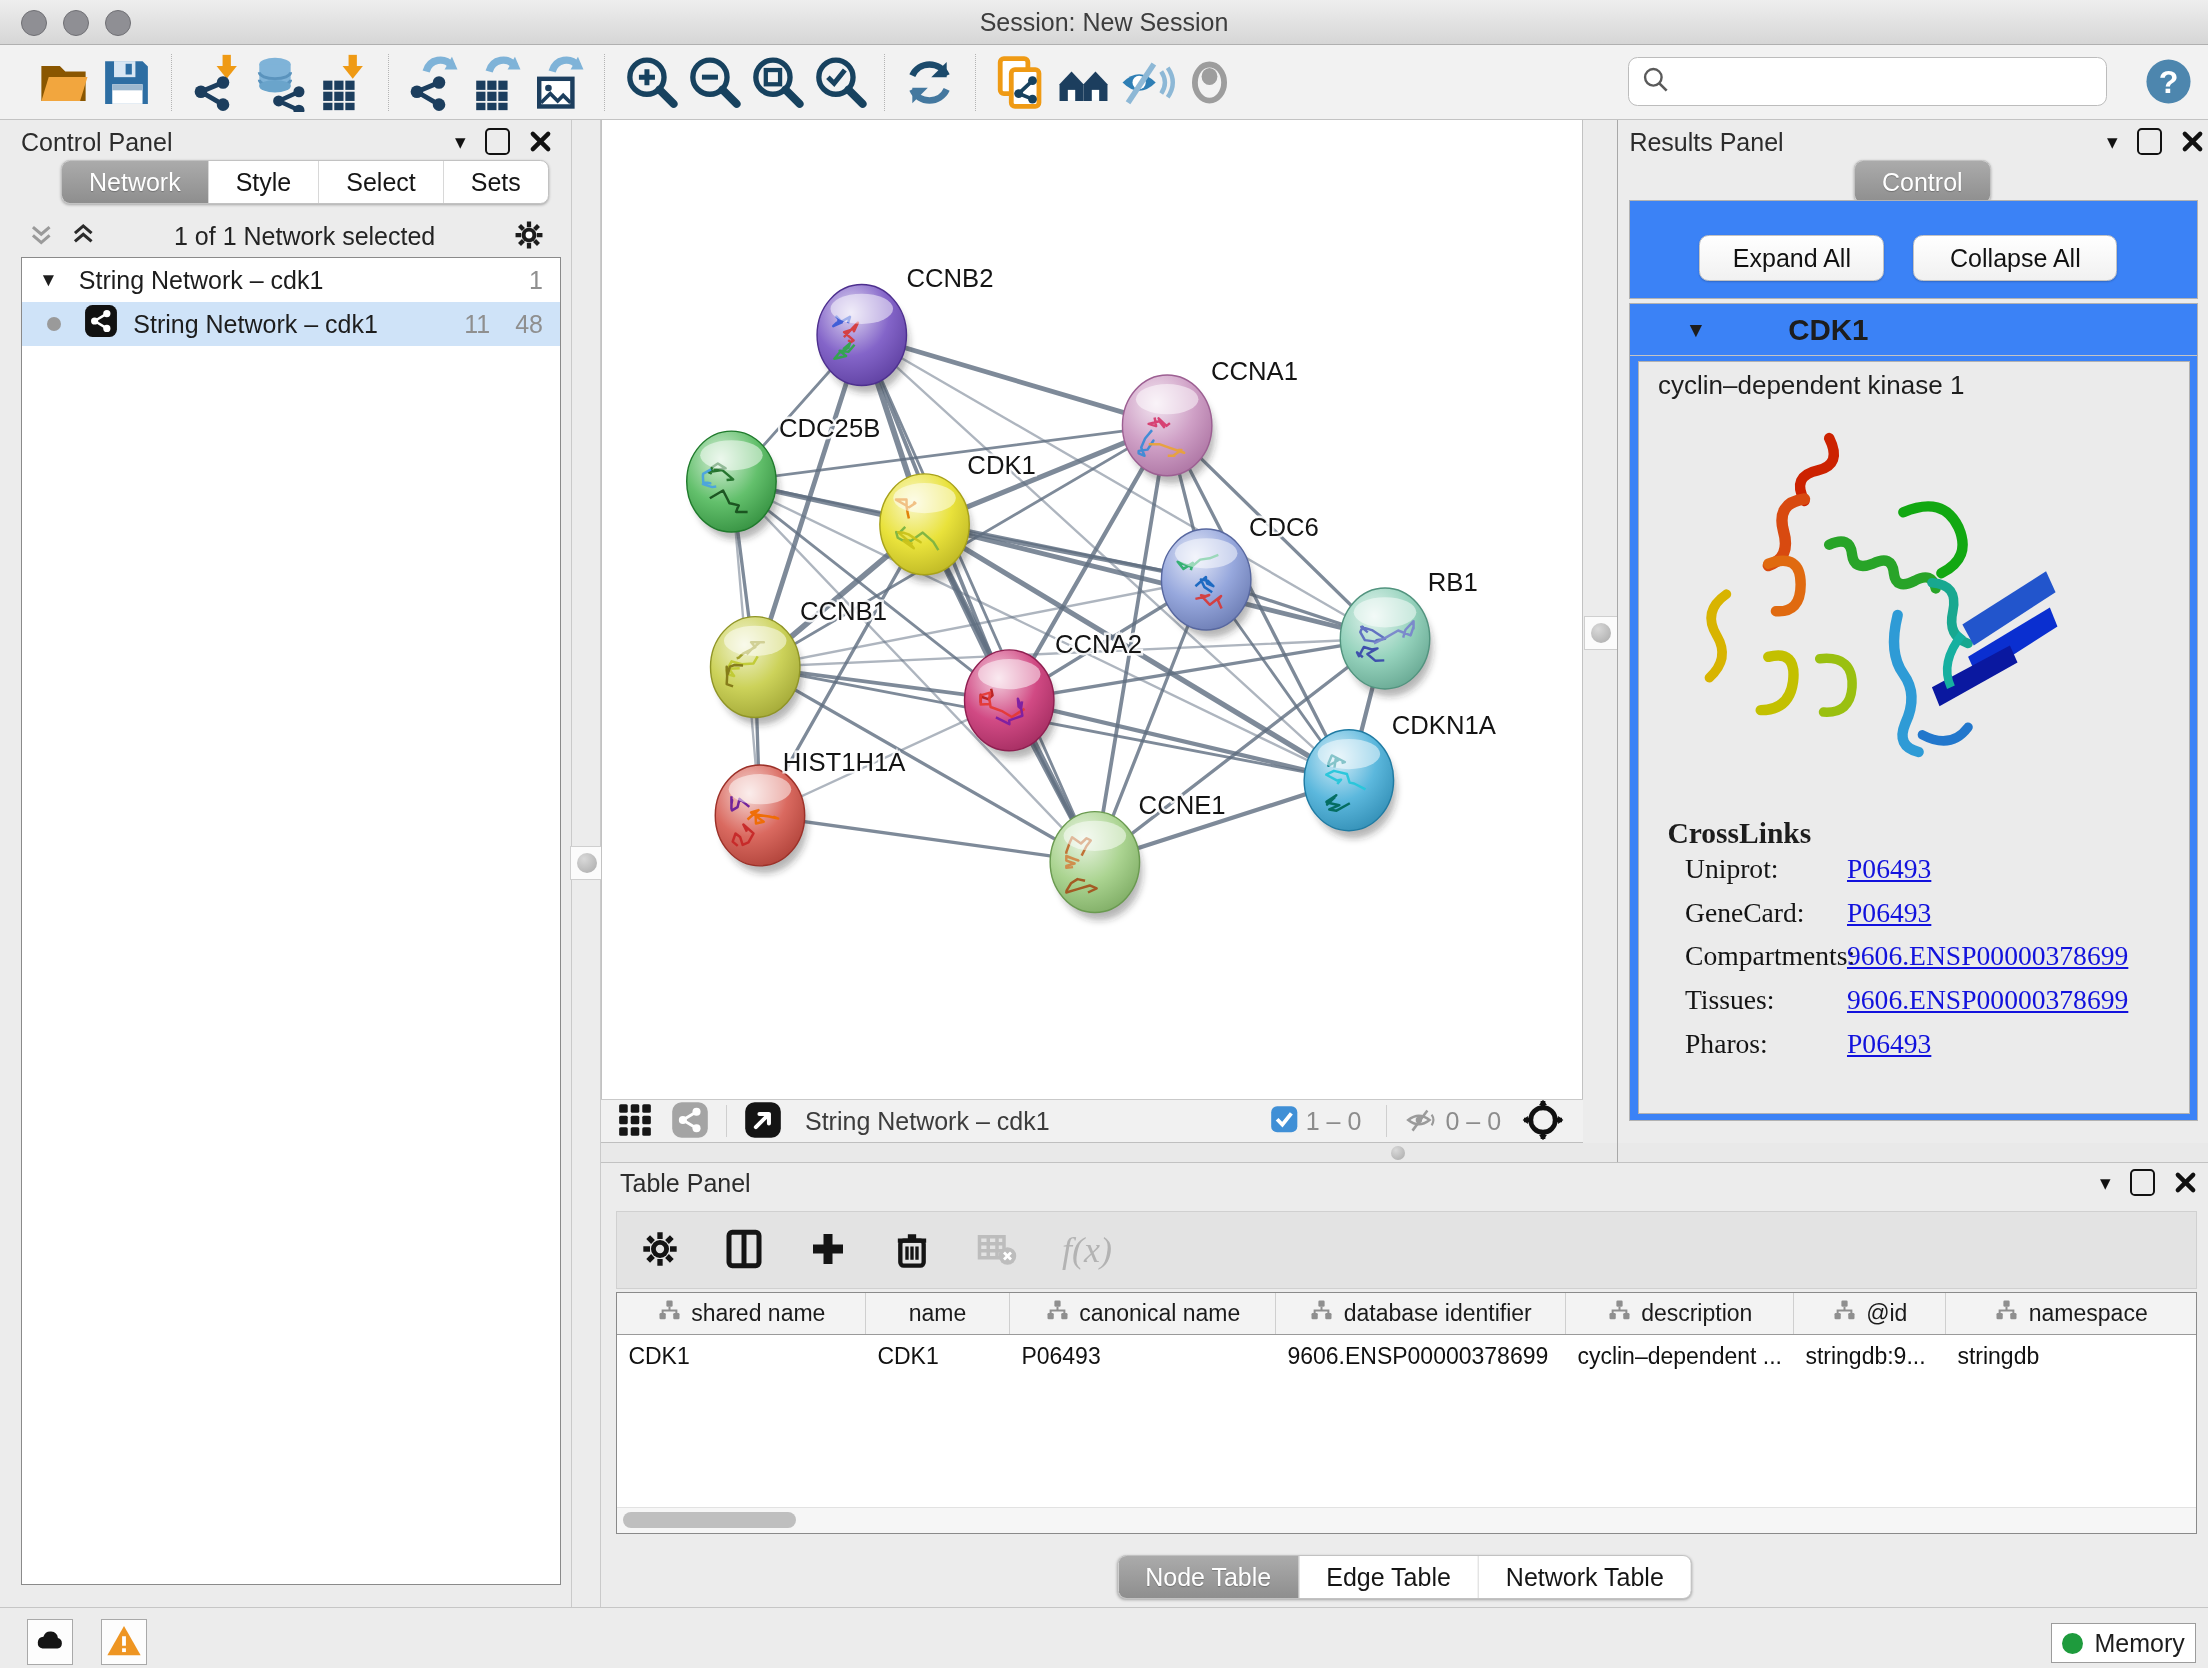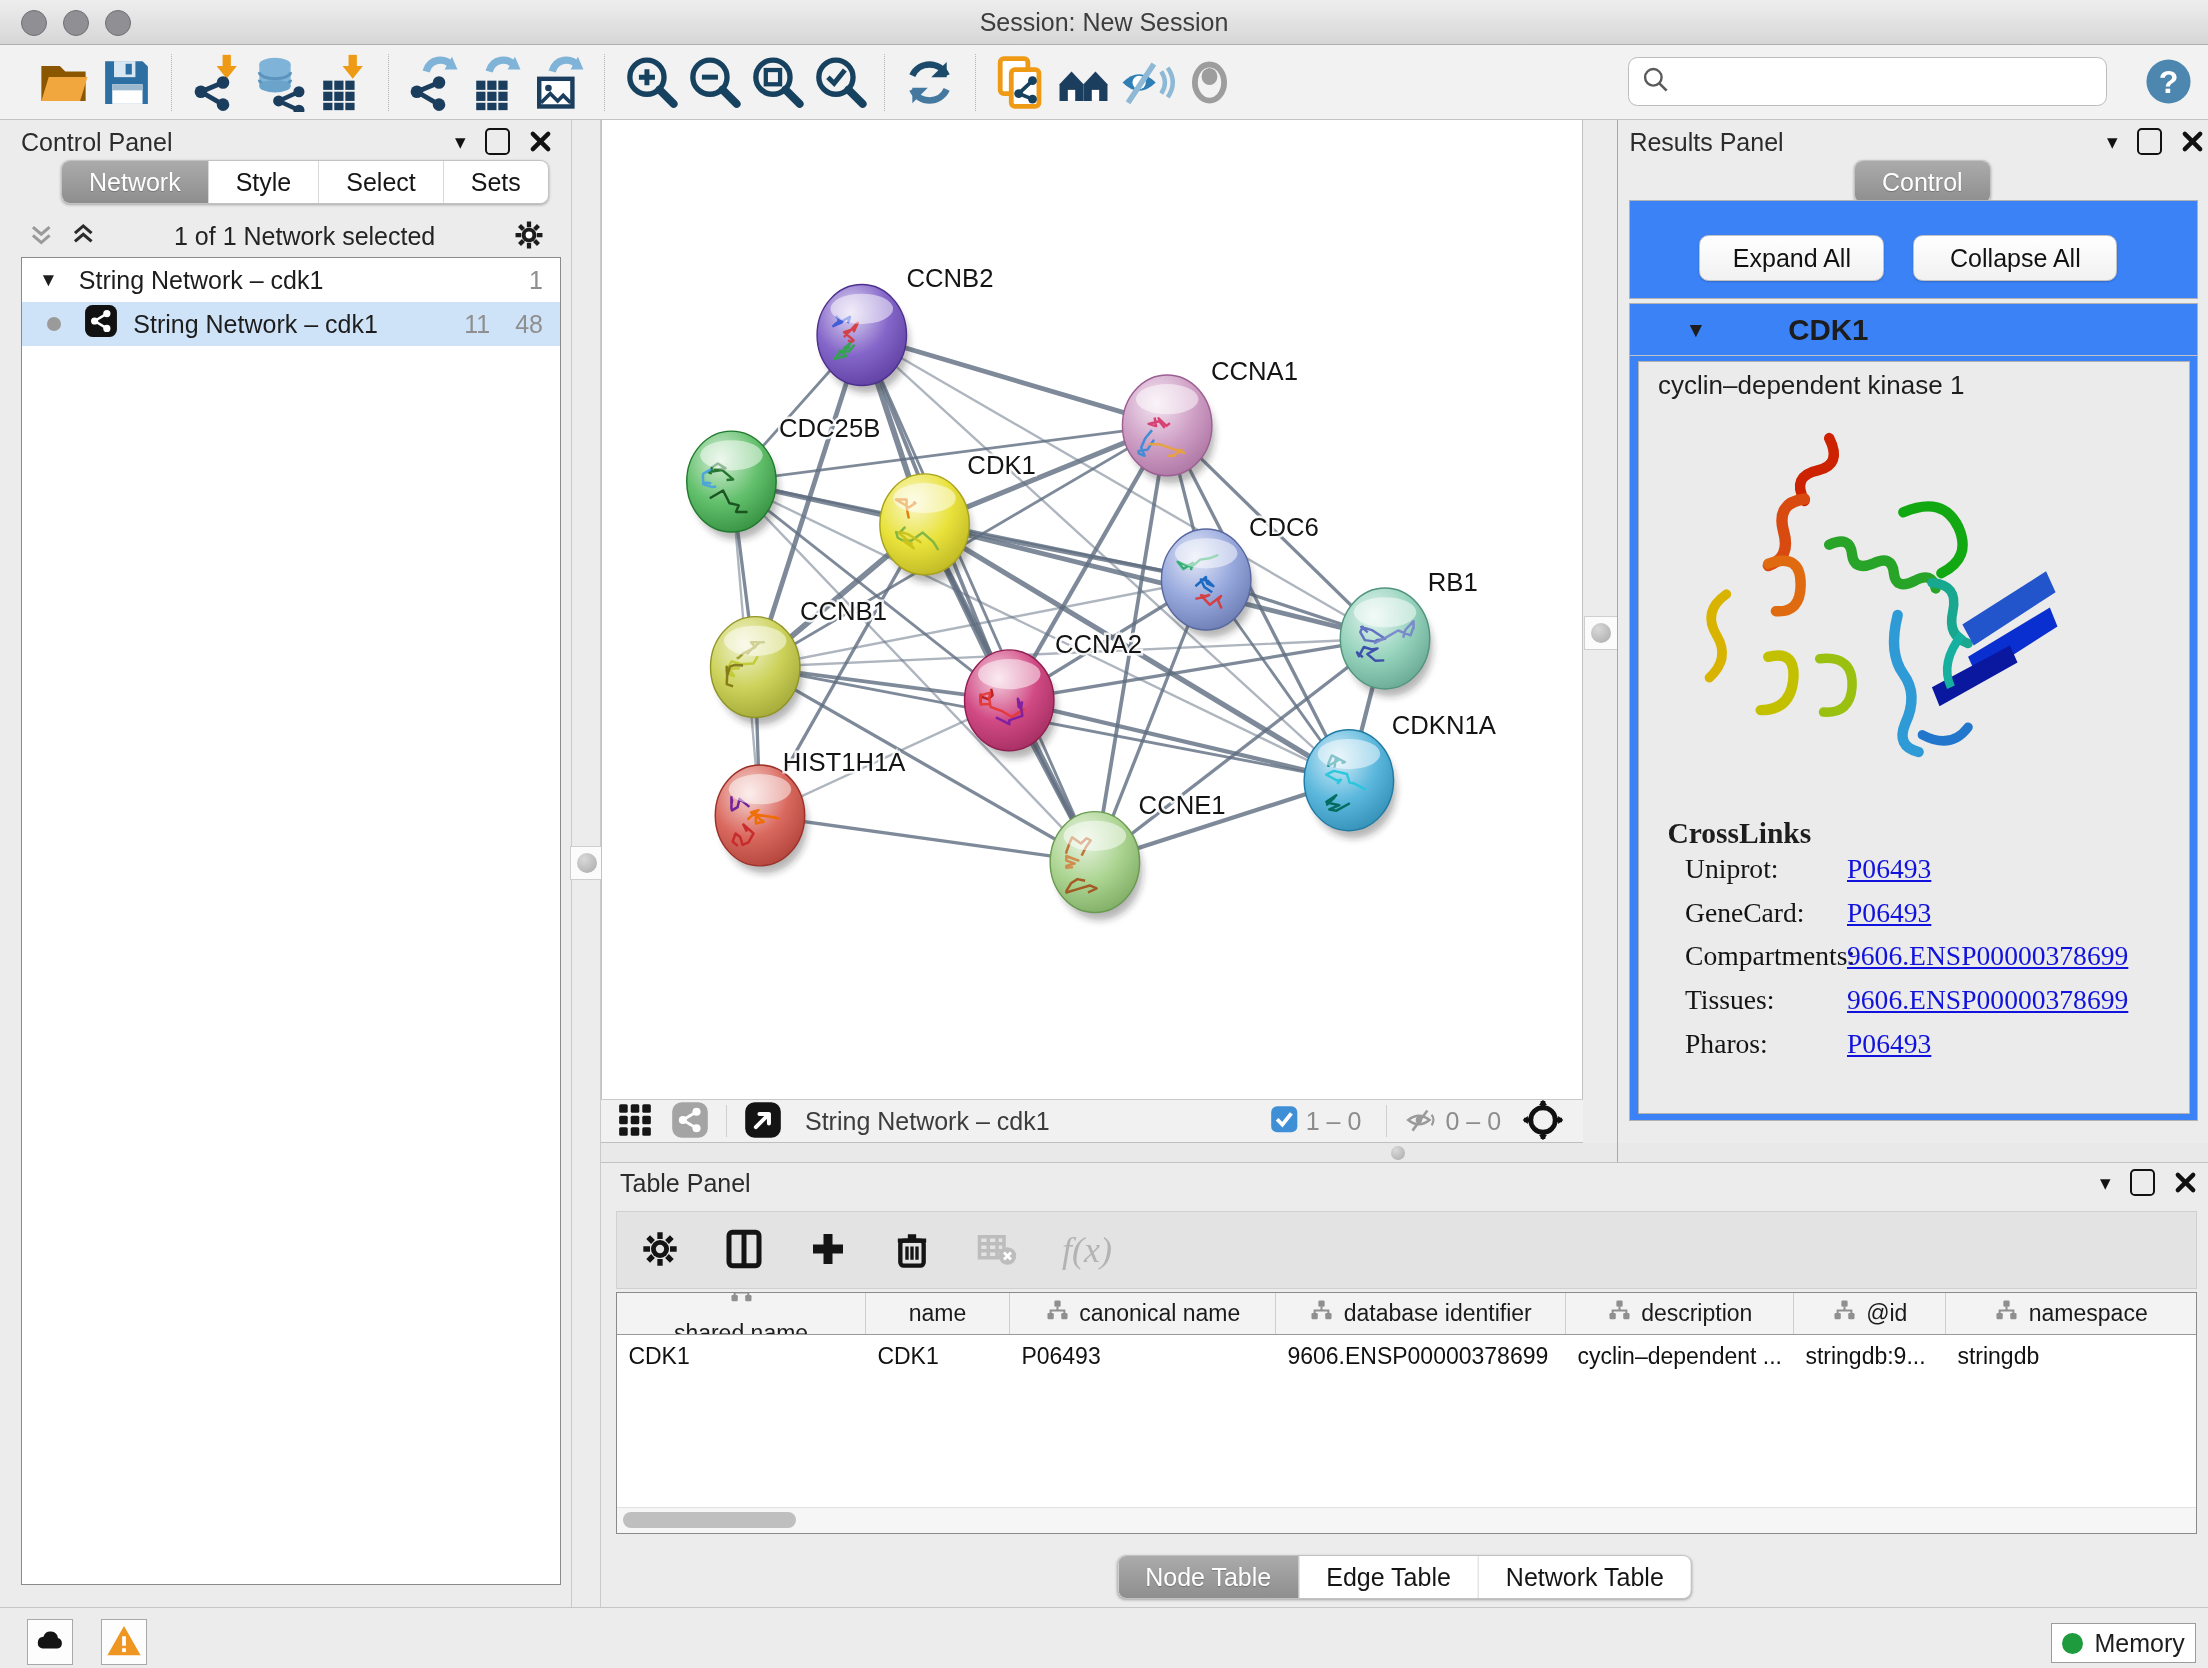--- a/index.html
+++ b/index.html
@@ -749,21 +749,21 @@
             <rect x="2" y="5" width="14" height="12"></rect>
             <path d="M2 9 h14 M2 13 h14 M7 5 v12 M12 5 v12"></path>
           </g>
           <circle cx="18" cy="16" r="5" fill="#bdbdbd"></circle>
           <path d="M16 14 l4 4 M20 14 l-4 4" stroke="#fff" stroke-width="1.6"></path>
         </svg></span>
     <span class="serif" style="font-size:36px;font-style:italic;color:#b3b3b3">f(x)</span>
   </div>
   <div class="tablebox">
     <div class="thdr" id="tbl-head">
-        <div class="th" style="width: 249px; flex-direction: column;">
+        <div class="th" style="width: 249px;">
           <span><svg width="25" height="25" viewBox="0 0 20 20">
               <g fill="#8f8f8f">
                 <rect x="7.5" y="2" width="5" height="5" rx="1"></rect>
                 <rect x="2" y="12" width="5" height="5" rx="1"></rect>
                 <rect x="13" y="12" width="5" height="5" rx="1"></rect>
               </g>
               <path d="M10 7 v3 M4.5 12 v-2 h11 v2" stroke="#8f8f8f" stroke-width="1.6" fill="none"></path>
             </svg></span>
           <span>shared name</span>
         </div>

